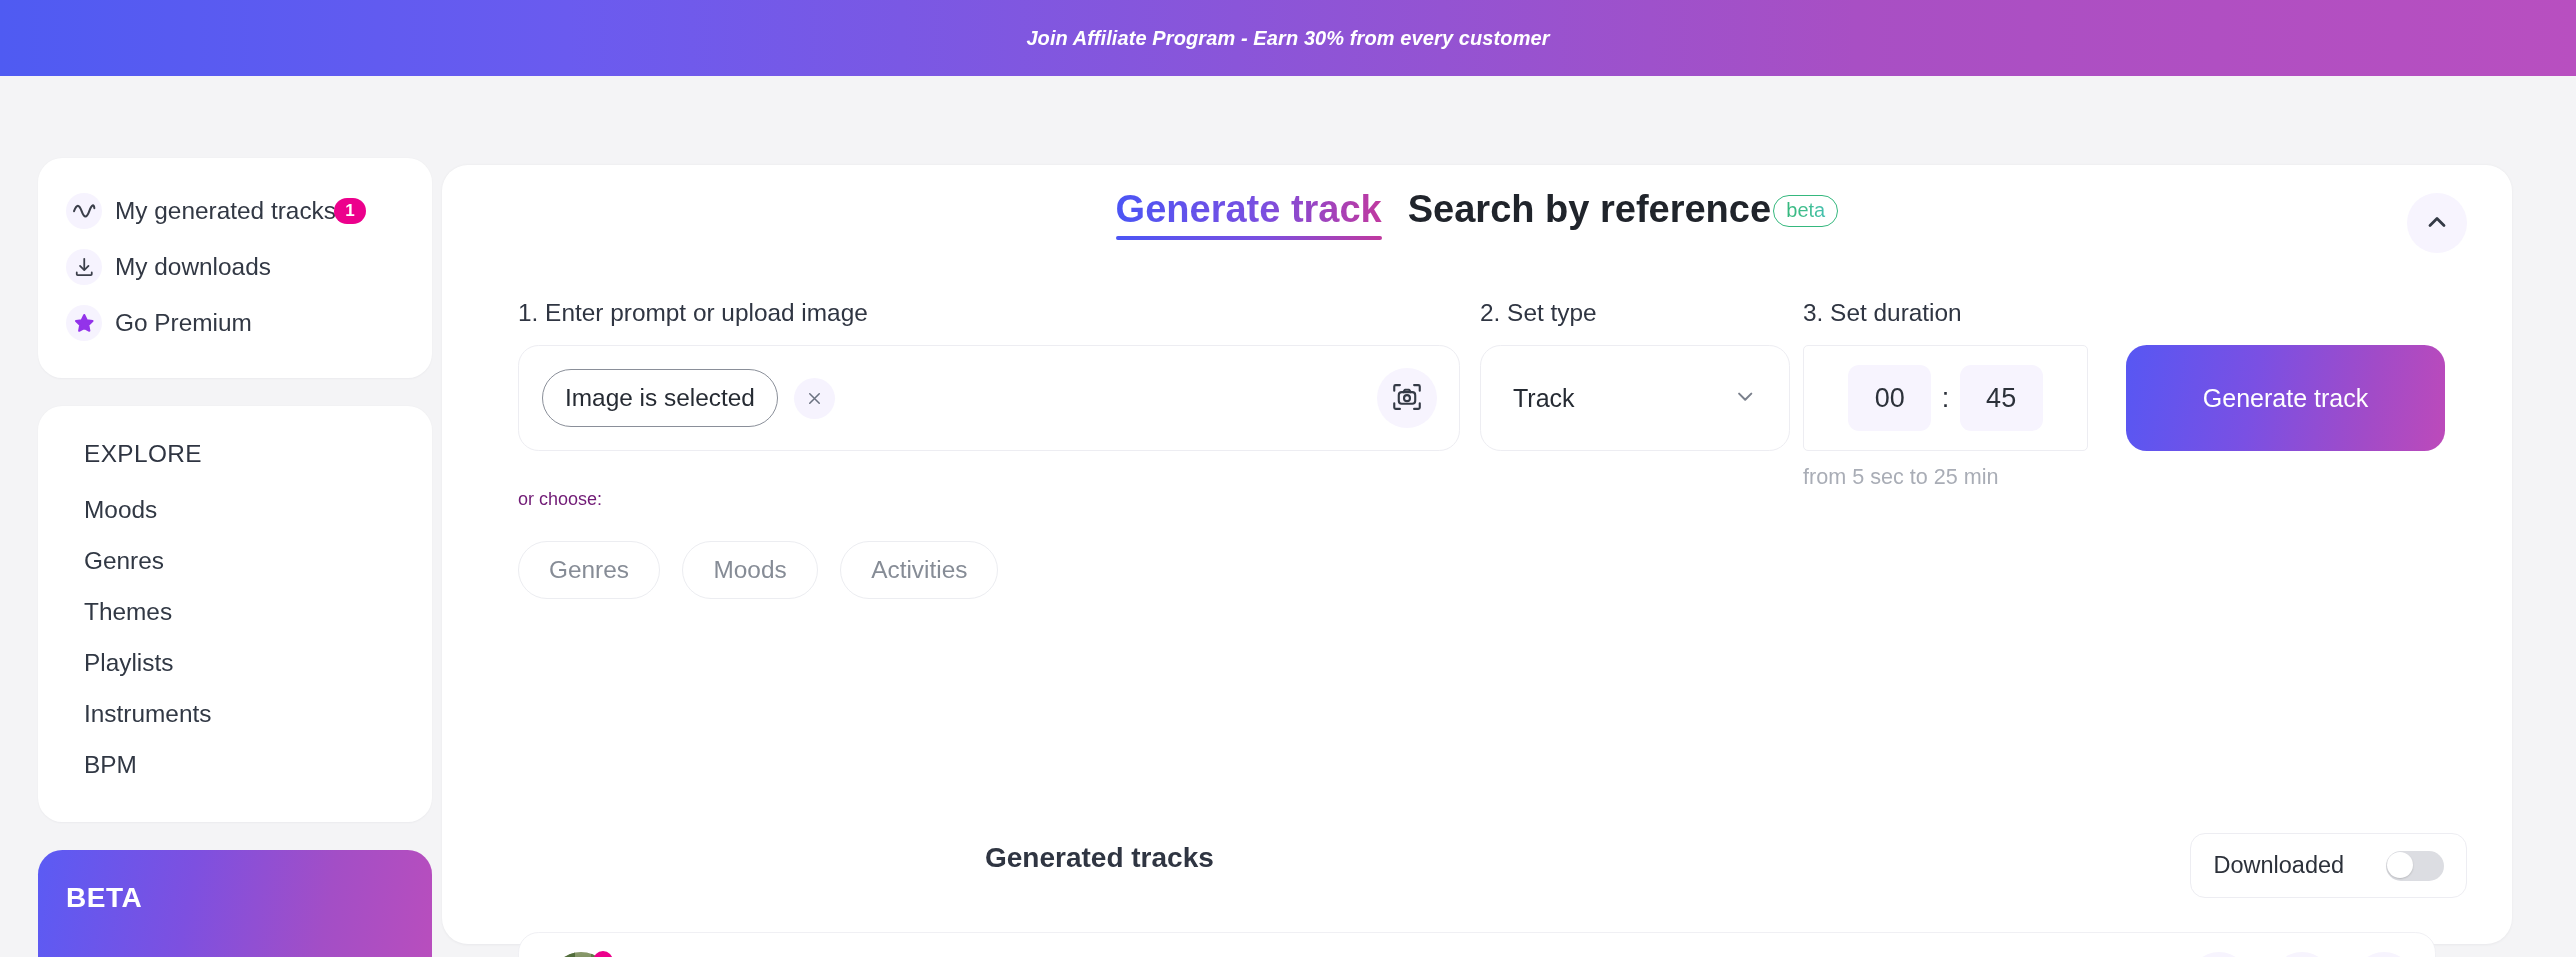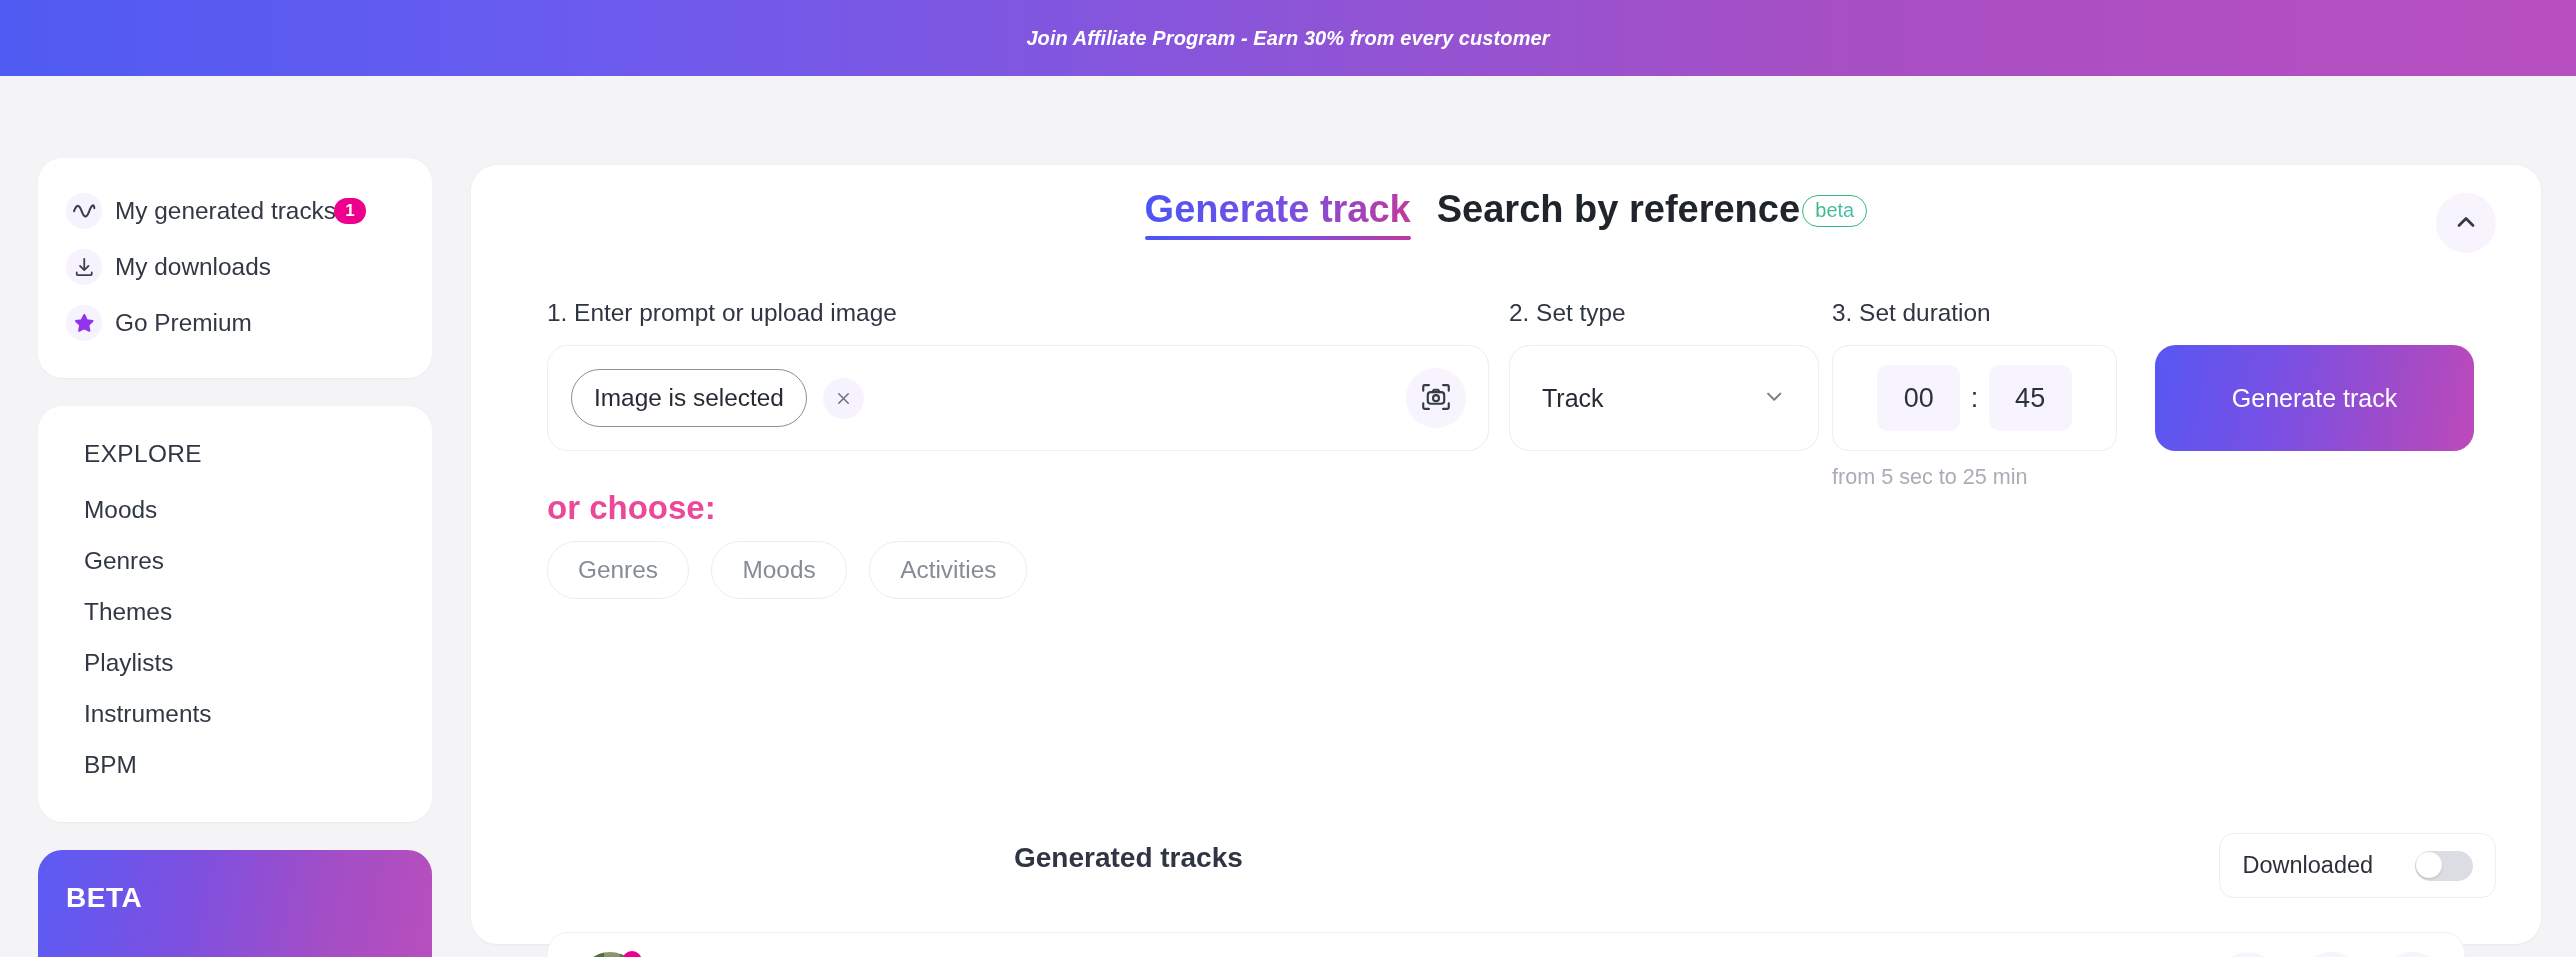--- a/index.html
+++ b/index.html
@@ -115,21 +115,21 @@
   .beta-title {
     color: #ffffff;
     font-size: 28px;
     font-weight: bold;
     letter-spacing: 0.5px;
   }
 
   
   .main-panel {
     position: absolute;
-    left: 471px;
+    left: 442px;
     top: 165px;
     width: 2070px;
     height: 779px;
     background: #ffffff;
     border-radius: 26px;
     box-shadow: 0 0.9px 2.8px rgba(16,24,40,0.05);
   }
 
   
   .tabs-row {
@@ -267,21 +267,21 @@
   }
   .type-value { font-size: 25px; color: #262b33; }
   .chev-down { margin-left: auto; }
 
   
   .duration-box {
     position: absolute;
     top: 180px; left: 1361px;
     width: 285px; height: 106px;
     border: 1.9px solid #ededf2;
-    border-radius: 16px;
+    border-radius: 5px;
     background: #fff;
     display: flex;
     align-items: center;
     justify-content: center;
     gap: 3.8px;
   }
   .dur-seg {
     width: 83px; height: 66px;
     background: #f7f4fe;
     border-radius: 11.3px;
@@ -311,23 +311,22 @@
     font-size: 25px;
     cursor: pointer;
     border: none;
     font-family: "Liberation Sans", sans-serif;
   }
 
   
   .or-choose {
     position: absolute;
     top: 324px; left: 76px;
-    font-size: 33px;
-    color: #ec4899;
-    font-weight: bold;
+    font-size: 18px;
+    color: #701a75;
   }
   .choose-chips {
     position: absolute;
     top: 376px; left: 76px;
     display: flex;
     gap: 22.5px;
   }
   .choose-chip {
     height: 58px;
     border: 1.9px solid #ecedf1;

